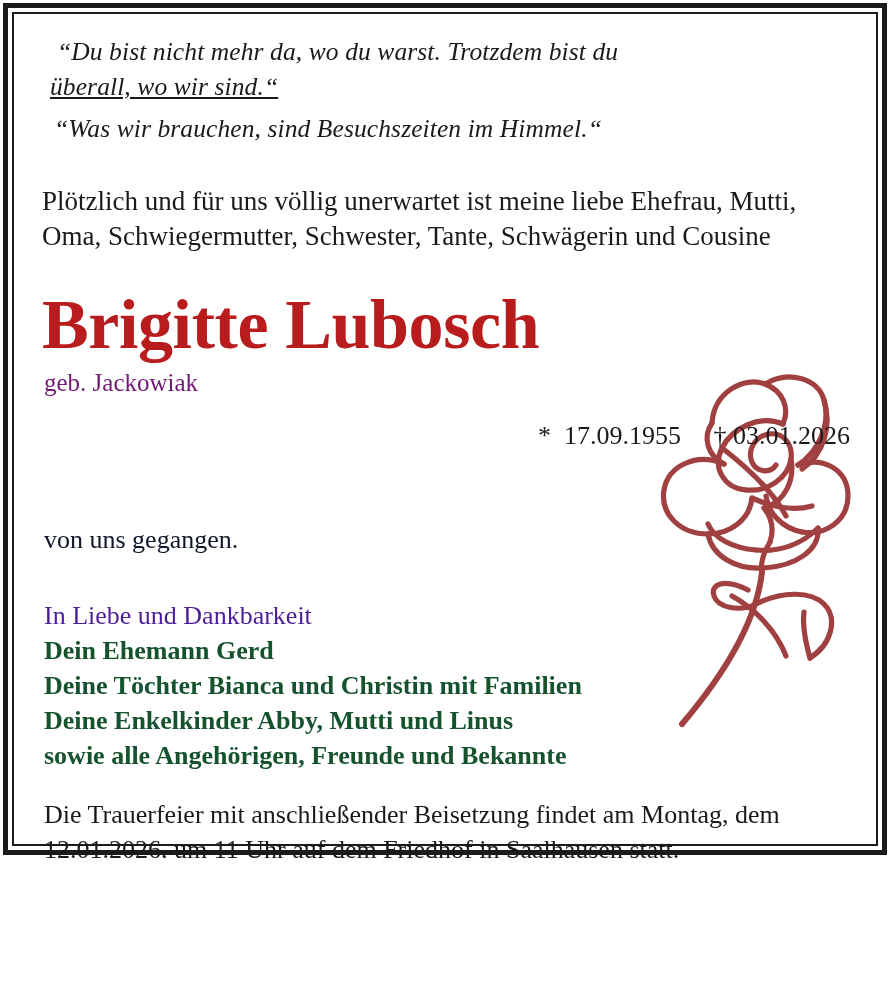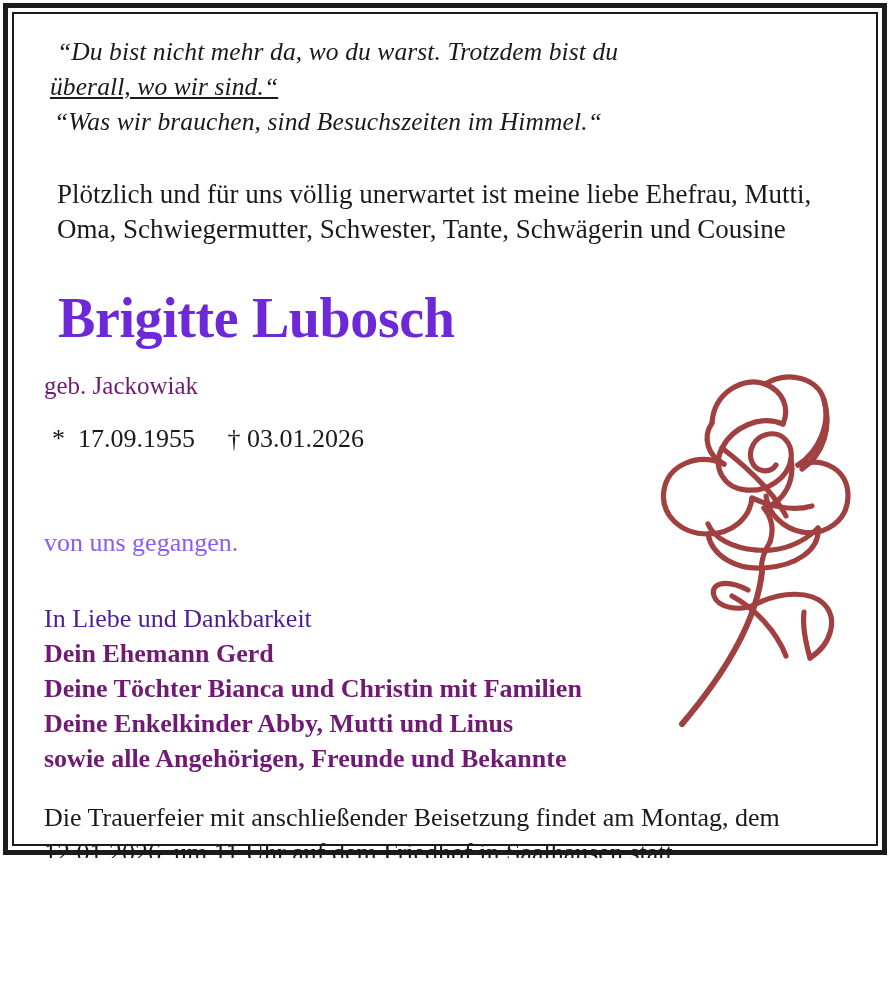--- a/index.html
+++ b/index.html
@@ -62,82 +62,83 @@
     font-size: 25.5px;
     line-height: 35px;
     color: #1a1a1a;
     letter-spacing: 0.1px;
   }
   .quote-line {
     white-space: pre-wrap;
   }
   .quote-line.indent-1 { padding-left: 7px; }
   .quote-line.indent-2 { padding-left: 0px; text-decoration: underline; }
-  .quote-line.indent-3 { padding-left: 4px; }
+  .quote-line.indent-3 { padding-left: 4px; margin-top: 7px; }
   .quote-line.indent-4 { padding-left: 4px; }
 
   
   .intro-para {
-    margin: 38px 0 0 15px;
+    margin: 38px 0 0 0;
     font-size: 27px;
     line-height: 35px;
     color: #1a1a1a;
     max-width: 790px;
   }
 
   
   .name-block {
     margin-top: 34px;
     position: relative;
     z-index: 2;
   }
   .deceased-name {
-    font-size: 56px;
+    font-size: 70px;
     font-weight: bold;
     line-height: 74px;
     letter-spacing: -0.4px;
-    color: #6d28d9;
-    margin: 16px;
+    color: #b91c1c;
+    margin: 0;
   }
   .maiden-name {
     font-size: 25px;
     line-height: 30px;
     color: #701a75;
     margin: 6px 0 0 2px;
   }
   .life-dates {
     font-size: 26px;
     line-height: 32px;
     color: #1a1a1a;
-    margin: 22px 0 0 10px;
+    margin: 22px 0 0 2px;
     white-space: pre;
+    text-align: right;
   }
 
   
   .passing-line {
     margin: 72px 0 0 2px;
     font-size: 26px;
     line-height: 32px;
-    color: #8b5cf6;
+    color: #0f172a;
   }
 
   
   .mourners {
     margin: 42px 0 0 2px;
   }
   .mourners-lead {
     font-size: 26px;
     line-height: 35px;
     color: #4c1d95;
   }
   .mourner-line {
     font-size: 26px;
     line-height: 35px;
     font-weight: bold;
-    color: #701a75;
+    color: #14532d;
   }
 
   
   .service-info {
     margin: 24px 0 0 2px;
     font-size: 26px;
     line-height: 35px;
     color: #1a1a1a;
     max-width: 760px;
   }

